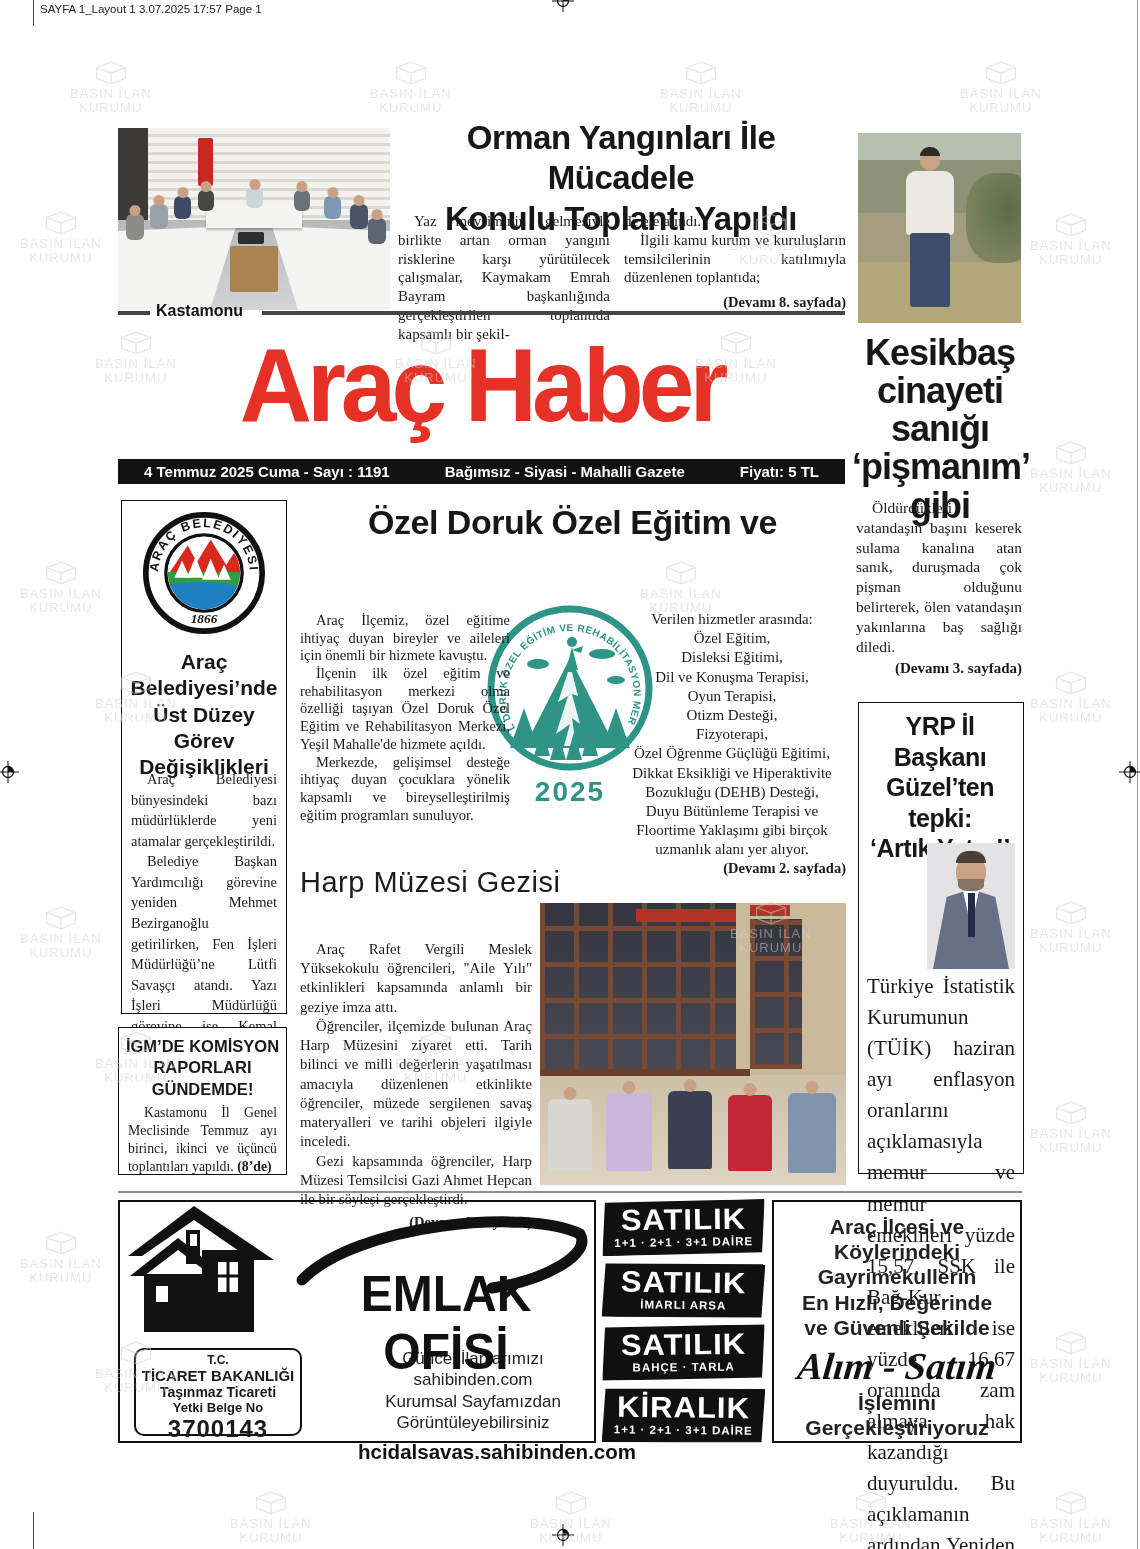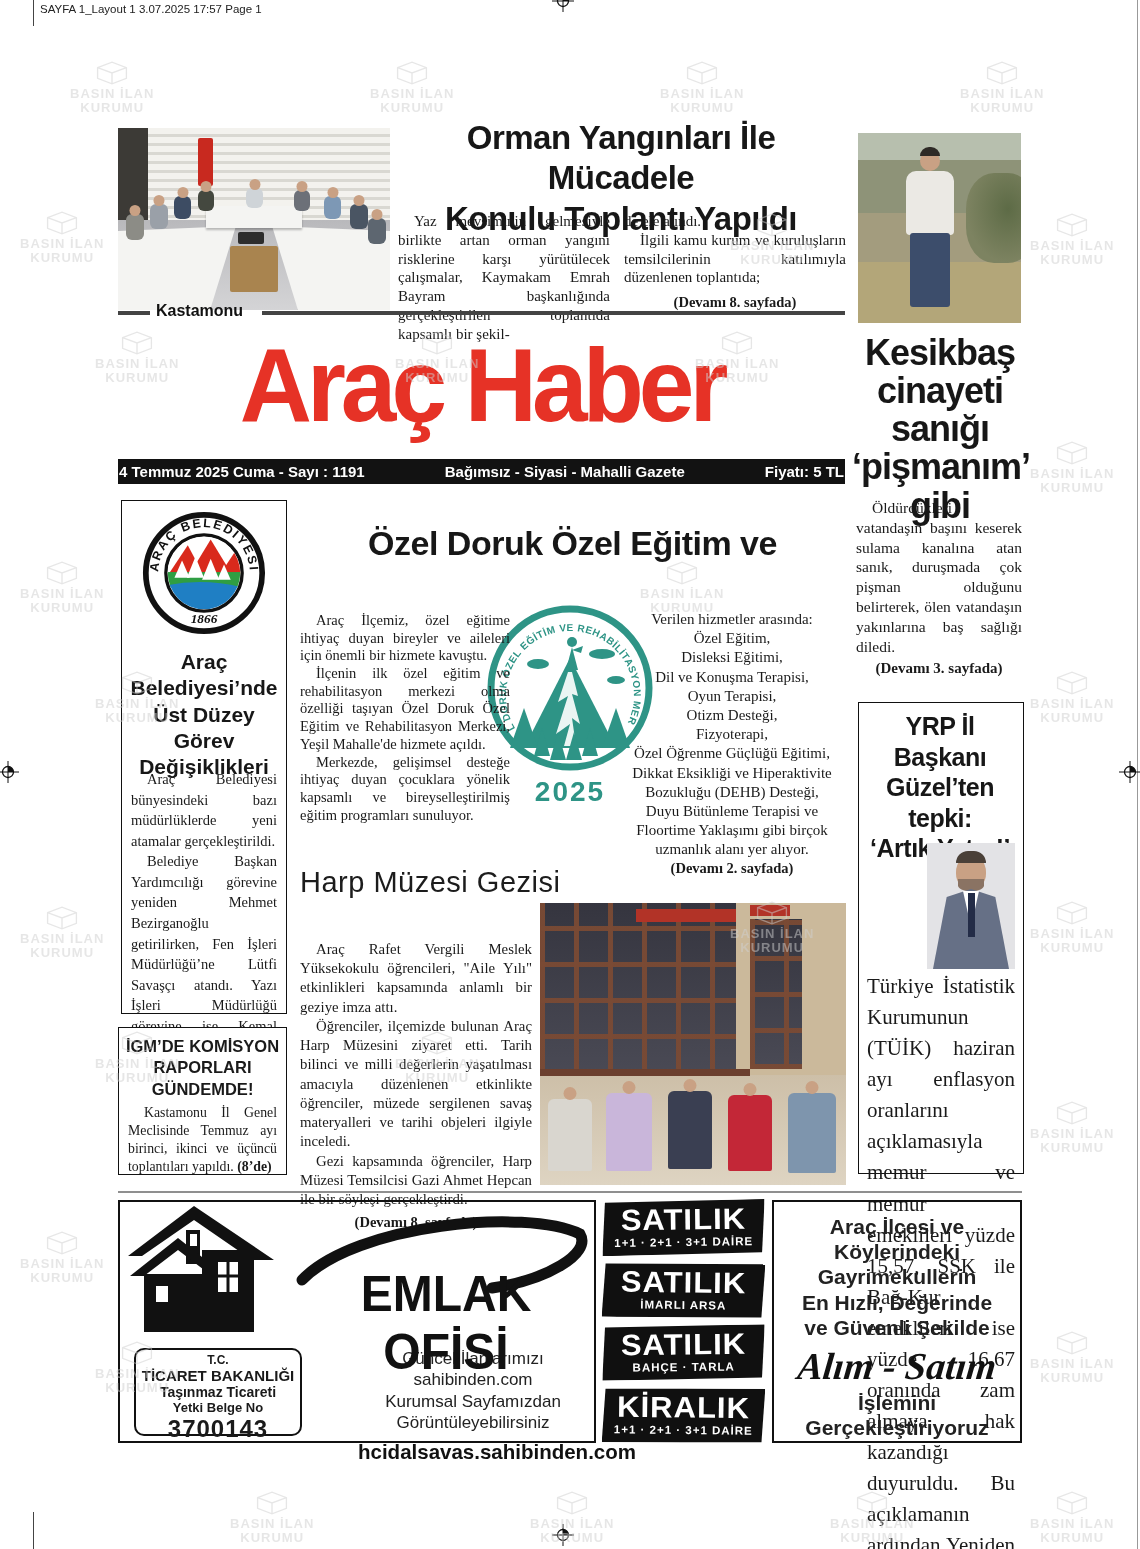--- a/index.html
+++ b/index.html
@@ -5,24 +5,24 @@
   html,body{margin:0;padding:0;background:#fff;}
   #page{position:relative;width:1140px;height:1549px;background:#fff;overflow:hidden;
         font-family:"Liberation Serif","DejaVu Serif",serif;color:#1a1a1a;}
   .abs{position:absolute;}
   .sans{font-family:"Liberation Sans","DejaVu Sans",sans-serif;}
   .serif{font-family:"Liberation Serif","DejaVu Serif",serif;}
   .hl{font-family:"Liberation Sans","DejaVu Sans",sans-serif;font-weight:bold;text-align:center;color:#171717;}
   .body-t{font-size:14.5px;line-height:1.22;text-align:justify;}
   .body-t p{margin:0;text-indent:16px;}
   .noind{text-indent:0 !important;}
-  .cont{font-weight:bold;text-align:center;font-size:14.5px;}
+  .cont{font-weight:bold;text-align:right;font-size:14.5px;}
   .box{border:1.6px solid #111;background:#fff;}
   .wm-item{position:absolute;text-align:center;opacity:.5;color:#cfcfcf;
-           font-family:"Liberation Sans",sans-serif;font-weight:bold;font-size:13px;letter-spacing:1px;line-height:1.1;pointer-events:none;}
+           font-family:"Liberation Sans",sans-serif;font-weight:normal;font-size:13px;letter-spacing:1px;line-height:1.1;pointer-events:none;}
   .regline{background:#444;}
   
   .ph-meet{background:#cfcfcc;overflow:hidden;}
   .blinds{background:repeating-linear-gradient(180deg,#f3f2ee 0 6px,#d9d8d2 6px 9px);}
   .floor{background:linear-gradient(180deg,#b9b9bc,#d4d4d6);}
   .tbl{background:#f4f4f2;box-shadow:0 2px 2px rgba(0,0,0,.25);}
   .person{border-radius:6px;position:absolute;}
   .person::before{content:"";position:absolute;left:50%;top:-9px;transform:translateX(-50%);
                   width:11px;height:11px;border-radius:50%;background:#c9a184;}
   
@@ -119,39 +119,39 @@
     <div class="abs" style="left:48px;top:38px;width:48px;height:64px;background:#ebe9e4;border-radius:10px 10px 4px 4px"></div>
     <div class="abs" style="left:52px;top:100px;width:40px;height:74px;background:#3c4d6b;border-radius:3px"></div>
   </div>
 
   <div class="abs regline" style="left:118px;top:311px;width:32px;height:4px"></div>
   <div class="abs sans" style="left:156px;top:302px;font-size:16px;font-weight:bold;color:#111">Kastamonu</div>
   <div class="abs regline" style="left:262px;top:311px;width:583px;height:4px"></div>
 
   <div class="abs sans" style="left:118px;top:316px;width:727px;height:142px;font-size:100px;font-weight:bold;color:#e63226;text-align:center;letter-spacing:-5px;line-height:138px;transform:scaleY(1.04)">Araç Haber</div>
 
-  <div class="abs sans" style="left:118px;top:459px;width:727px;height:25px;background:#121212;color:#fff;font-size:15px;font-weight:bold;display:flex;align-items:center;justify-content:space-between;padding:0 1px;box-sizing:border-box">
+  <div class="abs sans" style="left:118px;top:459px;width:727px;height:25px;background:#121212;color:#fff;font-size:15px;font-weight:bold;display:flex;align-items:center;justify-content:space-between;padding:0 26px;box-sizing:border-box">
     <span>4 Temmuz 2025 Cuma - Sayı : 1191</span>
     <span>Bağımsız - Siyasi - Mahalli Gazete</span>
     <span>Fiyatı: 5 TL</span>
   </div>
 
   <div class="abs hl" style="left:852px;top:334px;width:176px;font-size:36px;line-height:1.06;letter-spacing:-1px">
     <div>Kesikbaş</div>
     <div>cinayeti</div>
     <div>sanığı</div>
     <div>‘pişmanım’</div>
     <div>gibi</div>
   </div>
   <div class="abs body-t" style="left:856px;top:498px;width:166px;font-size:15.5px;line-height:1.28">
     <p>Öldürdükleri vatandaşın başını keserek sulama kanalına atan sanık, duruşmada çok pişman olduğunu belirterek, ölen vatandaşın yakınlarına baş sağlığı diledi.</p>
     <div class="cont" style="margin-top:2px;font-size:15px">(Devamı 3. sayfada)</div>
   </div>
 
-  <div class="abs hl" style="left:298px;top:518px;width:549px;font-size:34px;line-height:1.5;letter-spacing:-.5px">
+  <div class="abs hl" style="left:298px;top:497px;width:549px;font-size:34px;line-height:1.5;letter-spacing:-.5px">
     <div>Özel Doruk Özel Eğitim ve</div>
   </div>
 
   <svg class="abs" style="left:484px;top:596px" width="172" height="212" viewBox="0 0 172 212">
     <circle cx="86" cy="92" r="79" fill="#fff" stroke="#2e9486" stroke-width="7"></circle>
     <defs>
         <path id="dorukArc" d="M 30,130 A 64,64 0 1 1 142,130"></path>
       </defs>
     <text font-family="Liberation Sans,sans-serif" font-size="10" font-weight="bold" fill="#2e9486" letter-spacing=".5">
       <textPath href="#dorukArc" startOffset="50%" text-anchor="middle">ÖZEL DORUK ÖZEL EĞİTİM VE REHABİLİTASYON MERKEZİ.</textPath>

